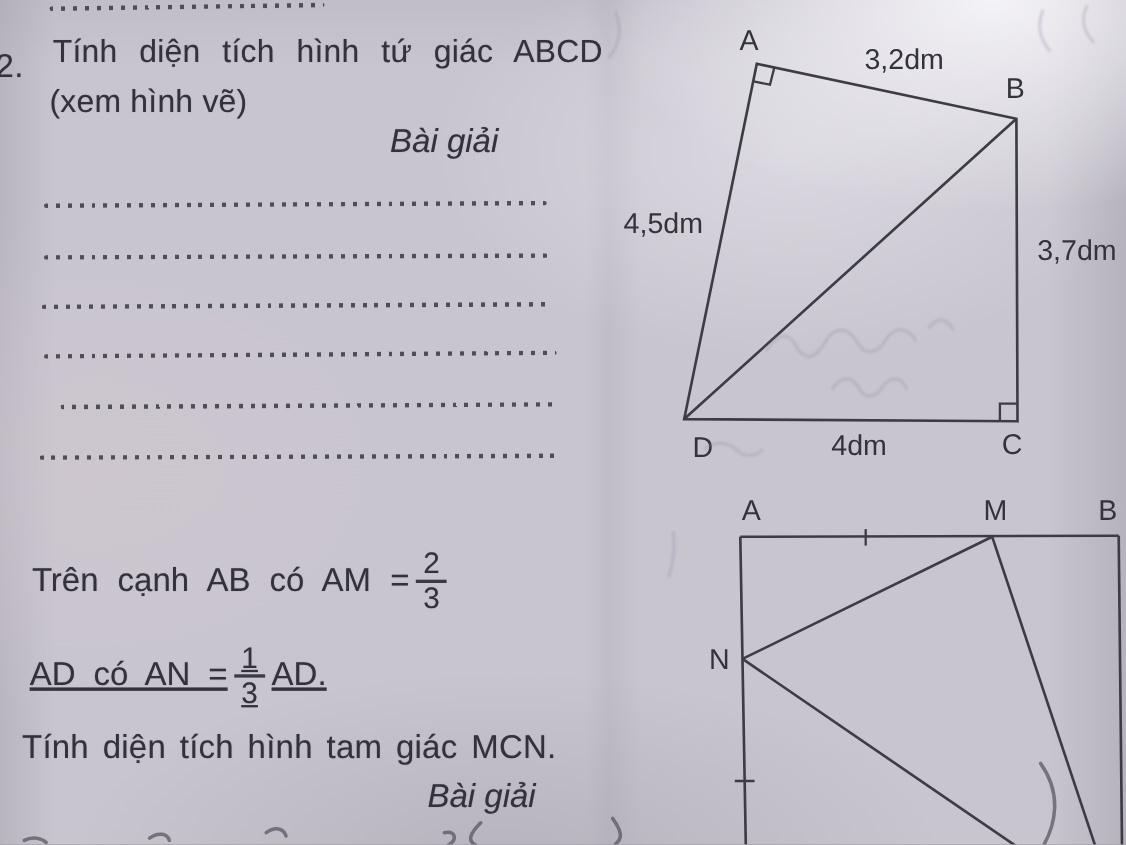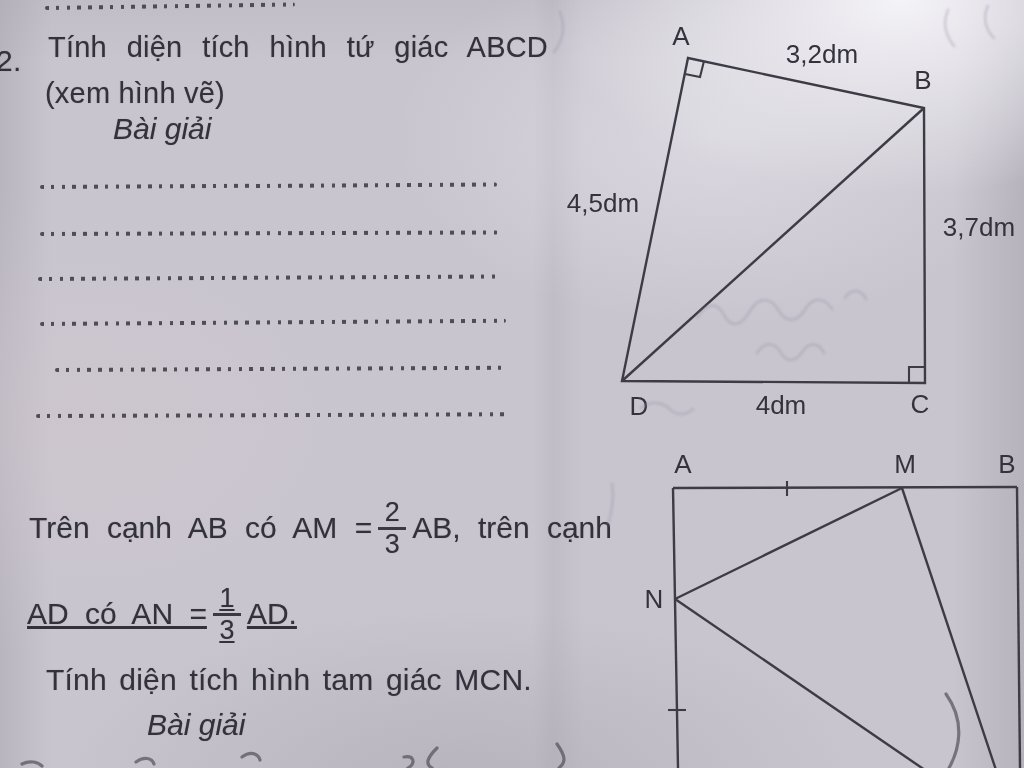--- a/index.html
+++ b/index.html
@@ -12,21 +12,21 @@
       radial-gradient(45% 35% at 70% 18%, rgba(233,231,238,0.55) 0%, rgba(233,231,238,0) 70%),
       radial-gradient(50% 45% at 8% 55%, rgba(208,198,207,0.55) 0%, rgba(208,198,207,0) 70%),
       radial-gradient(60% 35% at 45% 102%, rgba(158,153,166,0.40) 0%, rgba(158,153,166,0) 65%),
       linear-gradient(to right, rgba(148,144,156,0.30) 0%, rgba(148,144,156,0) 5%, rgba(148,144,156,0) 93%, rgba(148,144,156,0.35) 100%),
       linear-gradient(to right, rgba(0,0,0,0) 52%, rgba(120,116,130,0.10) 54%, rgba(0,0,0,0) 57%),
       linear-gradient(to bottom, rgba(170,166,178,0.25) 0%, rgba(170,166,178,0) 8%);
   }
   .t{position:absolute;font-size:29px;letter-spacing:.2px;white-space:nowrap;
      text-shadow:0 0 1px rgba(51,50,60,.35);}
   .just{white-space:normal;text-align:justify;text-align-last:justify;text-justify:inter-word;}
-  .heading{position:absolute;font-style:italic;font-size:30px;text-align:left;
+  .heading{position:absolute;font-style:italic;font-size:30px;text-align:right;
      text-shadow:0 0 1px rgba(51,50,60,.35);}
   .dots{position:absolute;height:3.6px;border-radius:2px;opacity:.88;transform-origin:left center;
      background:repeating-linear-gradient(90deg,#3e3d47 0 3.6px,rgba(0,0,0,0) 3.6px 10.8px);}
   .fracline{position:absolute;display:flex;align-items:center;font-size:29px;
      text-shadow:0 0 1px rgba(51,50,60,.35);text-align:right;}
   .frac{display:inline-flex;flex-direction:column;align-items:center;margin:0 6px;}
   .fnum,.fden{font-size:27px;line-height:26px;}
   .fbar{width:28px;border-top:3px solid #3a3944;margin:2px 0 1px;}
   .fig{position:absolute;}
   .ln{stroke:#3d3c46;stroke-width:2.4;fill:none;}
@@ -70,34 +70,33 @@
   </svg>
 
 
   <div class="fracline" style="left:29px;top:492px;height:72px;word-spacing:9px;font-size:30px;">
     <span>Trên cạnh AB có AM =</span>
     <span class="frac">
       <span class="fnum">2</span>
       <span class="fbar"></span>
       <span class="fden">3</span>
     </span>
-    <span>AB, trên cạnh</span>
   </div>
 
   <div class="fracline" style="left:27px;top:578px;height:72px;word-spacing:8px;font-size:30px;text-decoration:underline;">
     <span>AD có AN =</span>
     <span class="frac">
       <span class="fnum">1</span>
       <span class="fbar"></span>
       <span class="fden">3</span>
     </span>
     <span>AD.</span>
   </div>
 
-  <div class="t" style="left:20px;top:663px;word-spacing:4px;font-size:30px;margin-left:26px;">Tính diện tích hình tam giác MCN.</div>
+  <div class="t" style="left:20px;top:663px;word-spacing:4px;font-size:30px;">Tính diện tích hình tam giác MCN.</div>
   <div class="heading" style="left:147px;top:708px;width:340px;">Bài giải</div>
 
   <svg class="fig" style="left:620px;top:440px;" width="404" height="328" viewBox="0 0 404 328">
     <line class="ln" x1="53" y1="48" x2="397" y2="47"></line>
     <line class="ln" x1="53" y1="48" x2="58" y2="328"></line>
     <line class="ln" x1="397" y1="47" x2="400" y2="328"></line>
     <line class="ln" x1="55" y1="159" x2="282" y2="48"></line>
     <line class="ln" x1="55" y1="159" x2="397" y2="393"></line>
     <line class="ln" x1="282" y1="48" x2="397" y2="393"></line>
     <line class="ln thin" x1="167" y1="41" x2="167" y2="56"></line>

